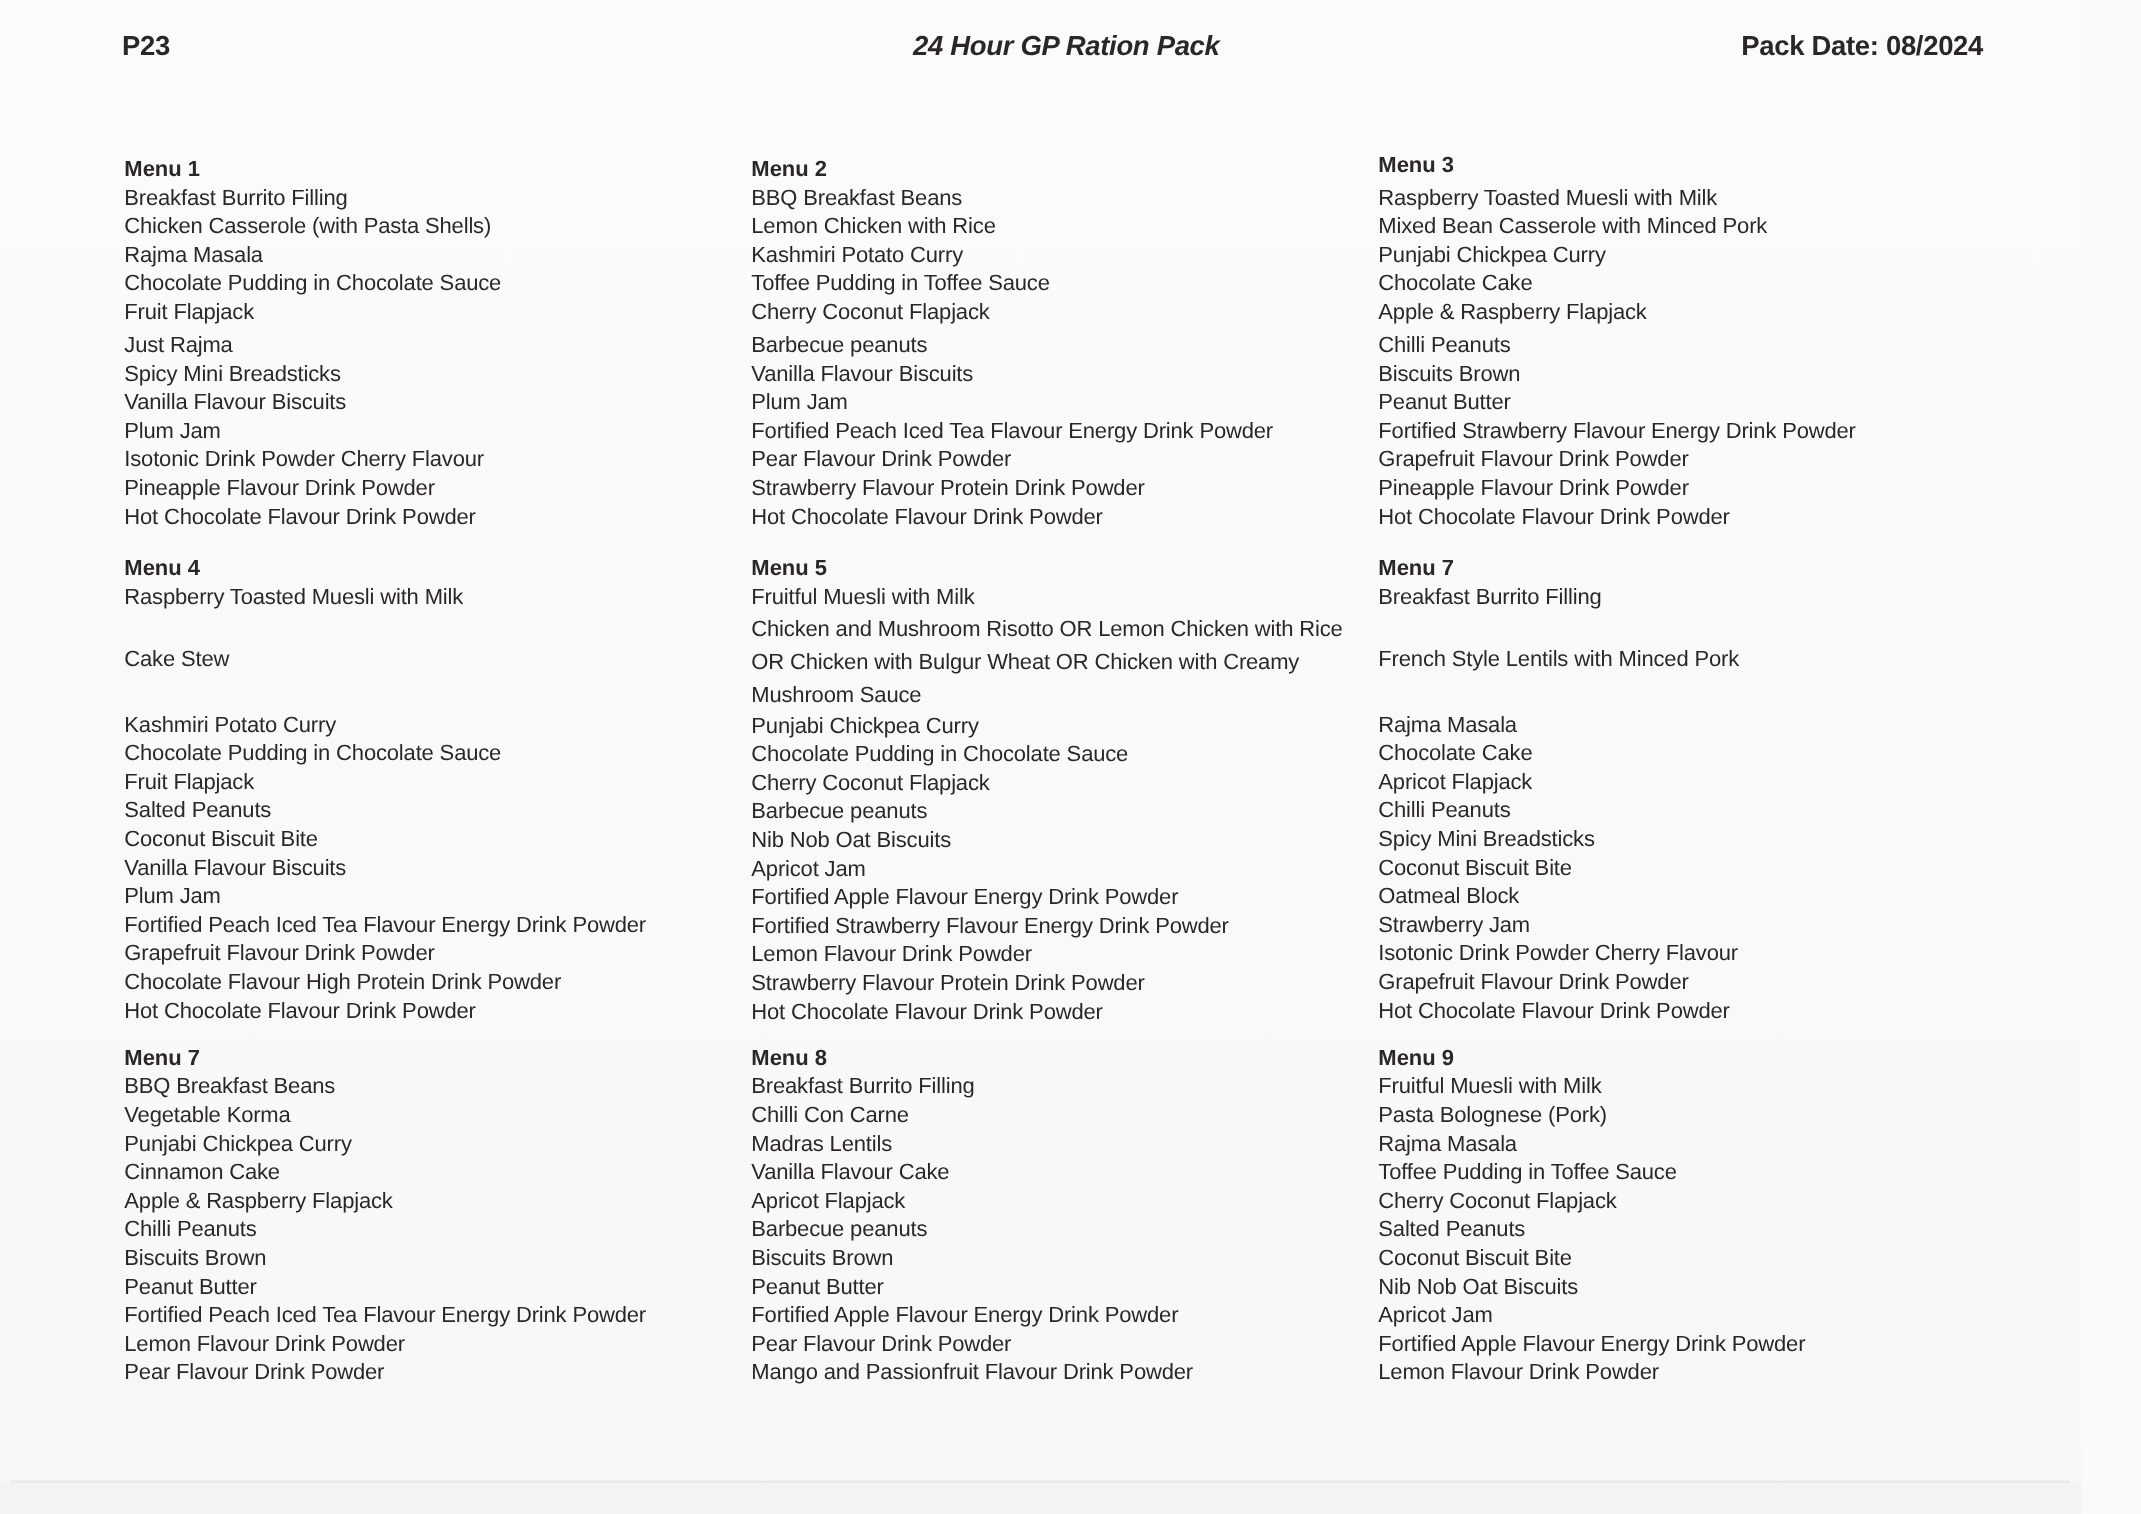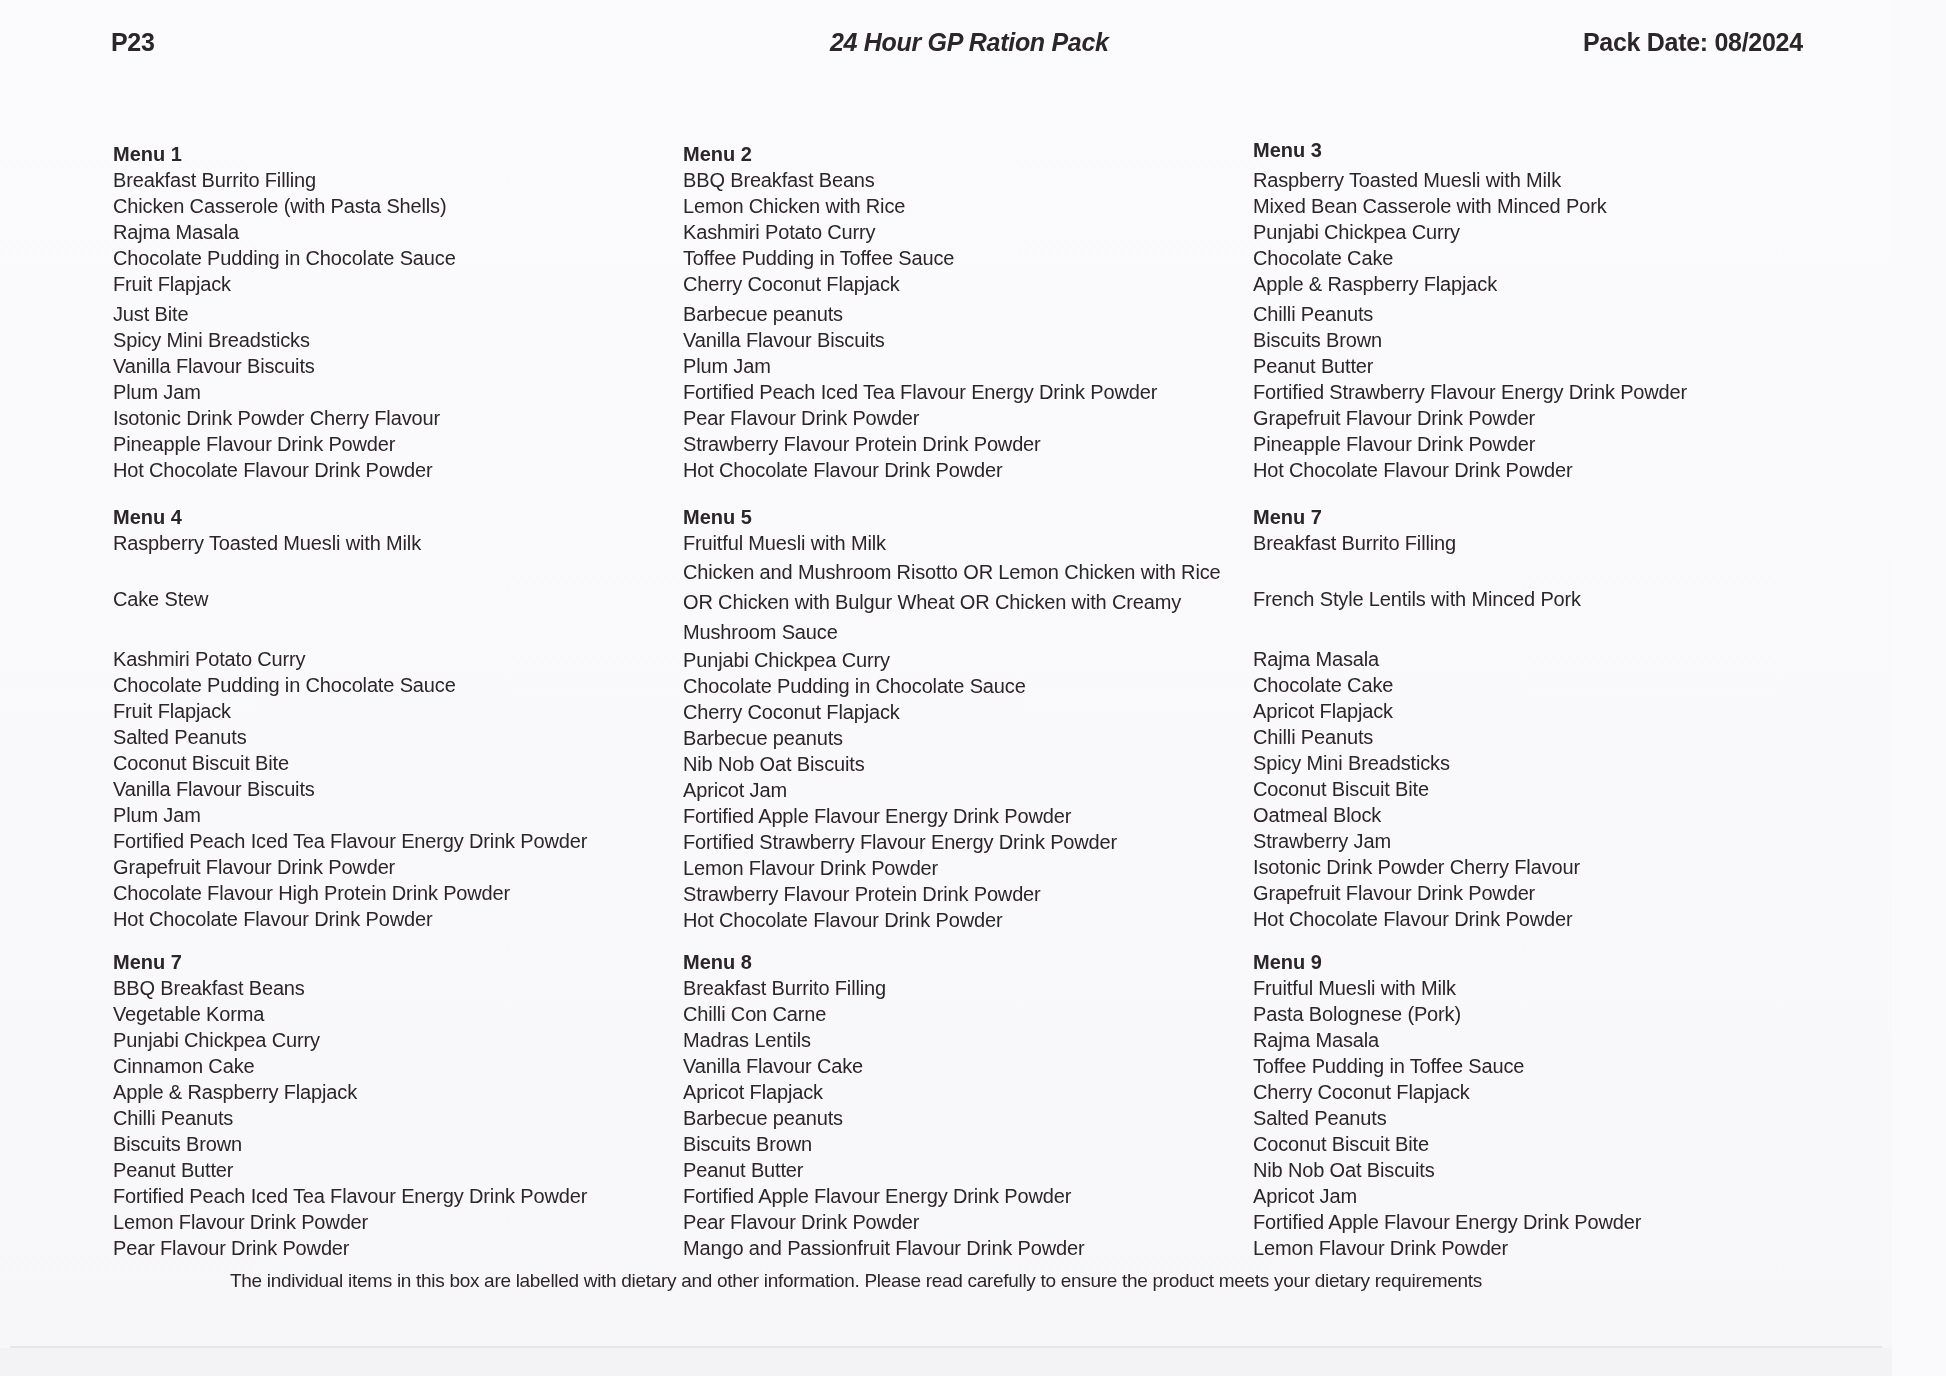--- a/index.html
+++ b/index.html
@@ -45,21 +45,21 @@
   <div class="hdr hdr-title">24 Hour GP Ration Pack</div>
   <div class="hdr hdr-right">Pack Date: 08/2024</div>
 
   <div class="menu" style="left:113px; top:97px;">
     <div class="menu-title">Menu 1</div>
     <div class="item">Breakfast Burrito Filling</div>
     <div class="item">Chicken Casserole (with Pasta Shells)</div>
     <div class="item">Rajma Masala</div>
     <div class="item">Chocolate Pudding in Chocolate Sauce</div>
     <div class="item">Fruit Flapjack</div>
-    <div class="item gap">Just Bite</div>
+    <div class="item gap">Just Rajma</div>
     <div class="item">Spicy Mini Breadsticks</div>
     <div class="item">Vanilla Flavour Biscuits</div>
     <div class="item">Plum Jam</div>
     <div class="item">Isotonic Drink Powder Cherry Flavour</div>
     <div class="item">Pineapple Flavour Drink Powder</div>
     <div class="item">Hot Chocolate Flavour Drink Powder</div>
   </div>
 
   <div class="menu" style="left:683px; top:97px;">
     <div class="menu-title">Menu 2</div>
@@ -186,17 +186,16 @@
     <div class="item">Toffee Pudding in Toffee Sauce</div>
     <div class="item">Cherry Coconut Flapjack</div>
     <div class="item">Salted Peanuts</div>
     <div class="item">Coconut Biscuit Bite</div>
     <div class="item">Nib Nob Oat Biscuits</div>
     <div class="item">Apricot Jam</div>
     <div class="item">Fortified Apple Flavour Energy Drink Powder</div>
     <div class="item">Lemon Flavour Drink Powder</div>
   </div>
 
-  <div class="footer">The individual items in this box are labelled with dietary and other information. Please read carefully to ensure the product meets your dietary requirements</div>
 
   <div class="bottom-rule"></div>
   <div class="bottom-strip"></div>
 </div>
 
 </body></html>

